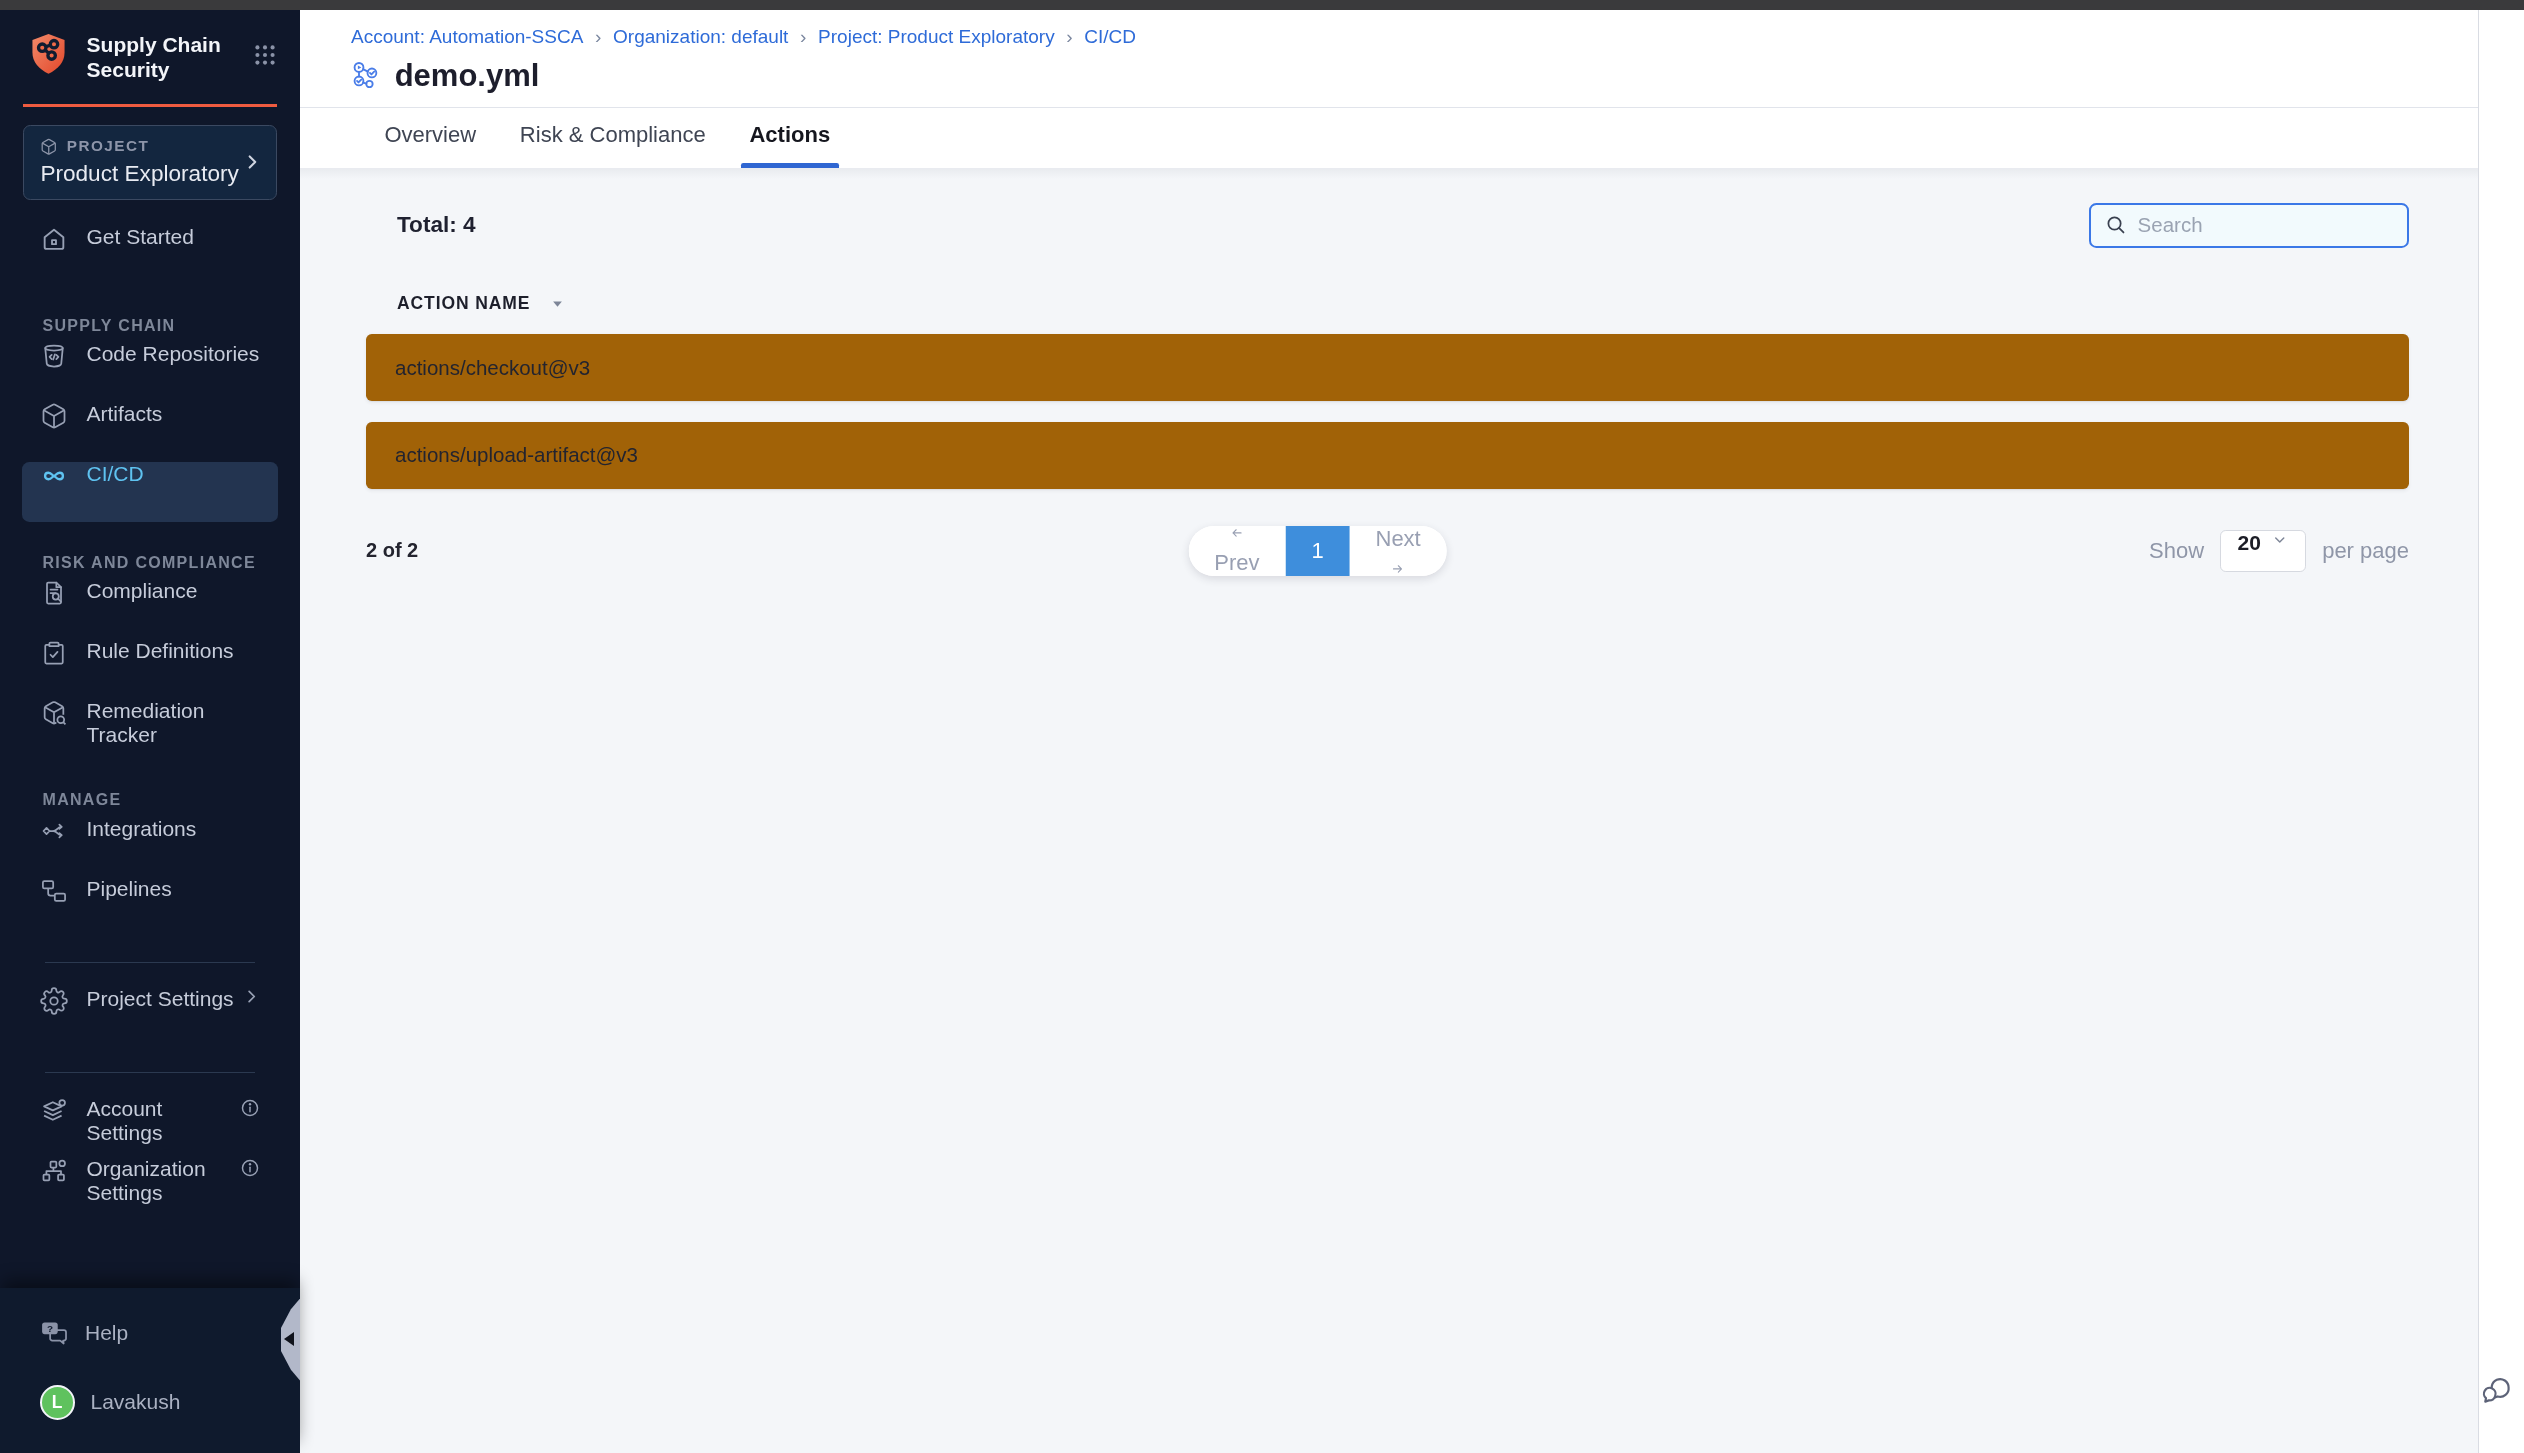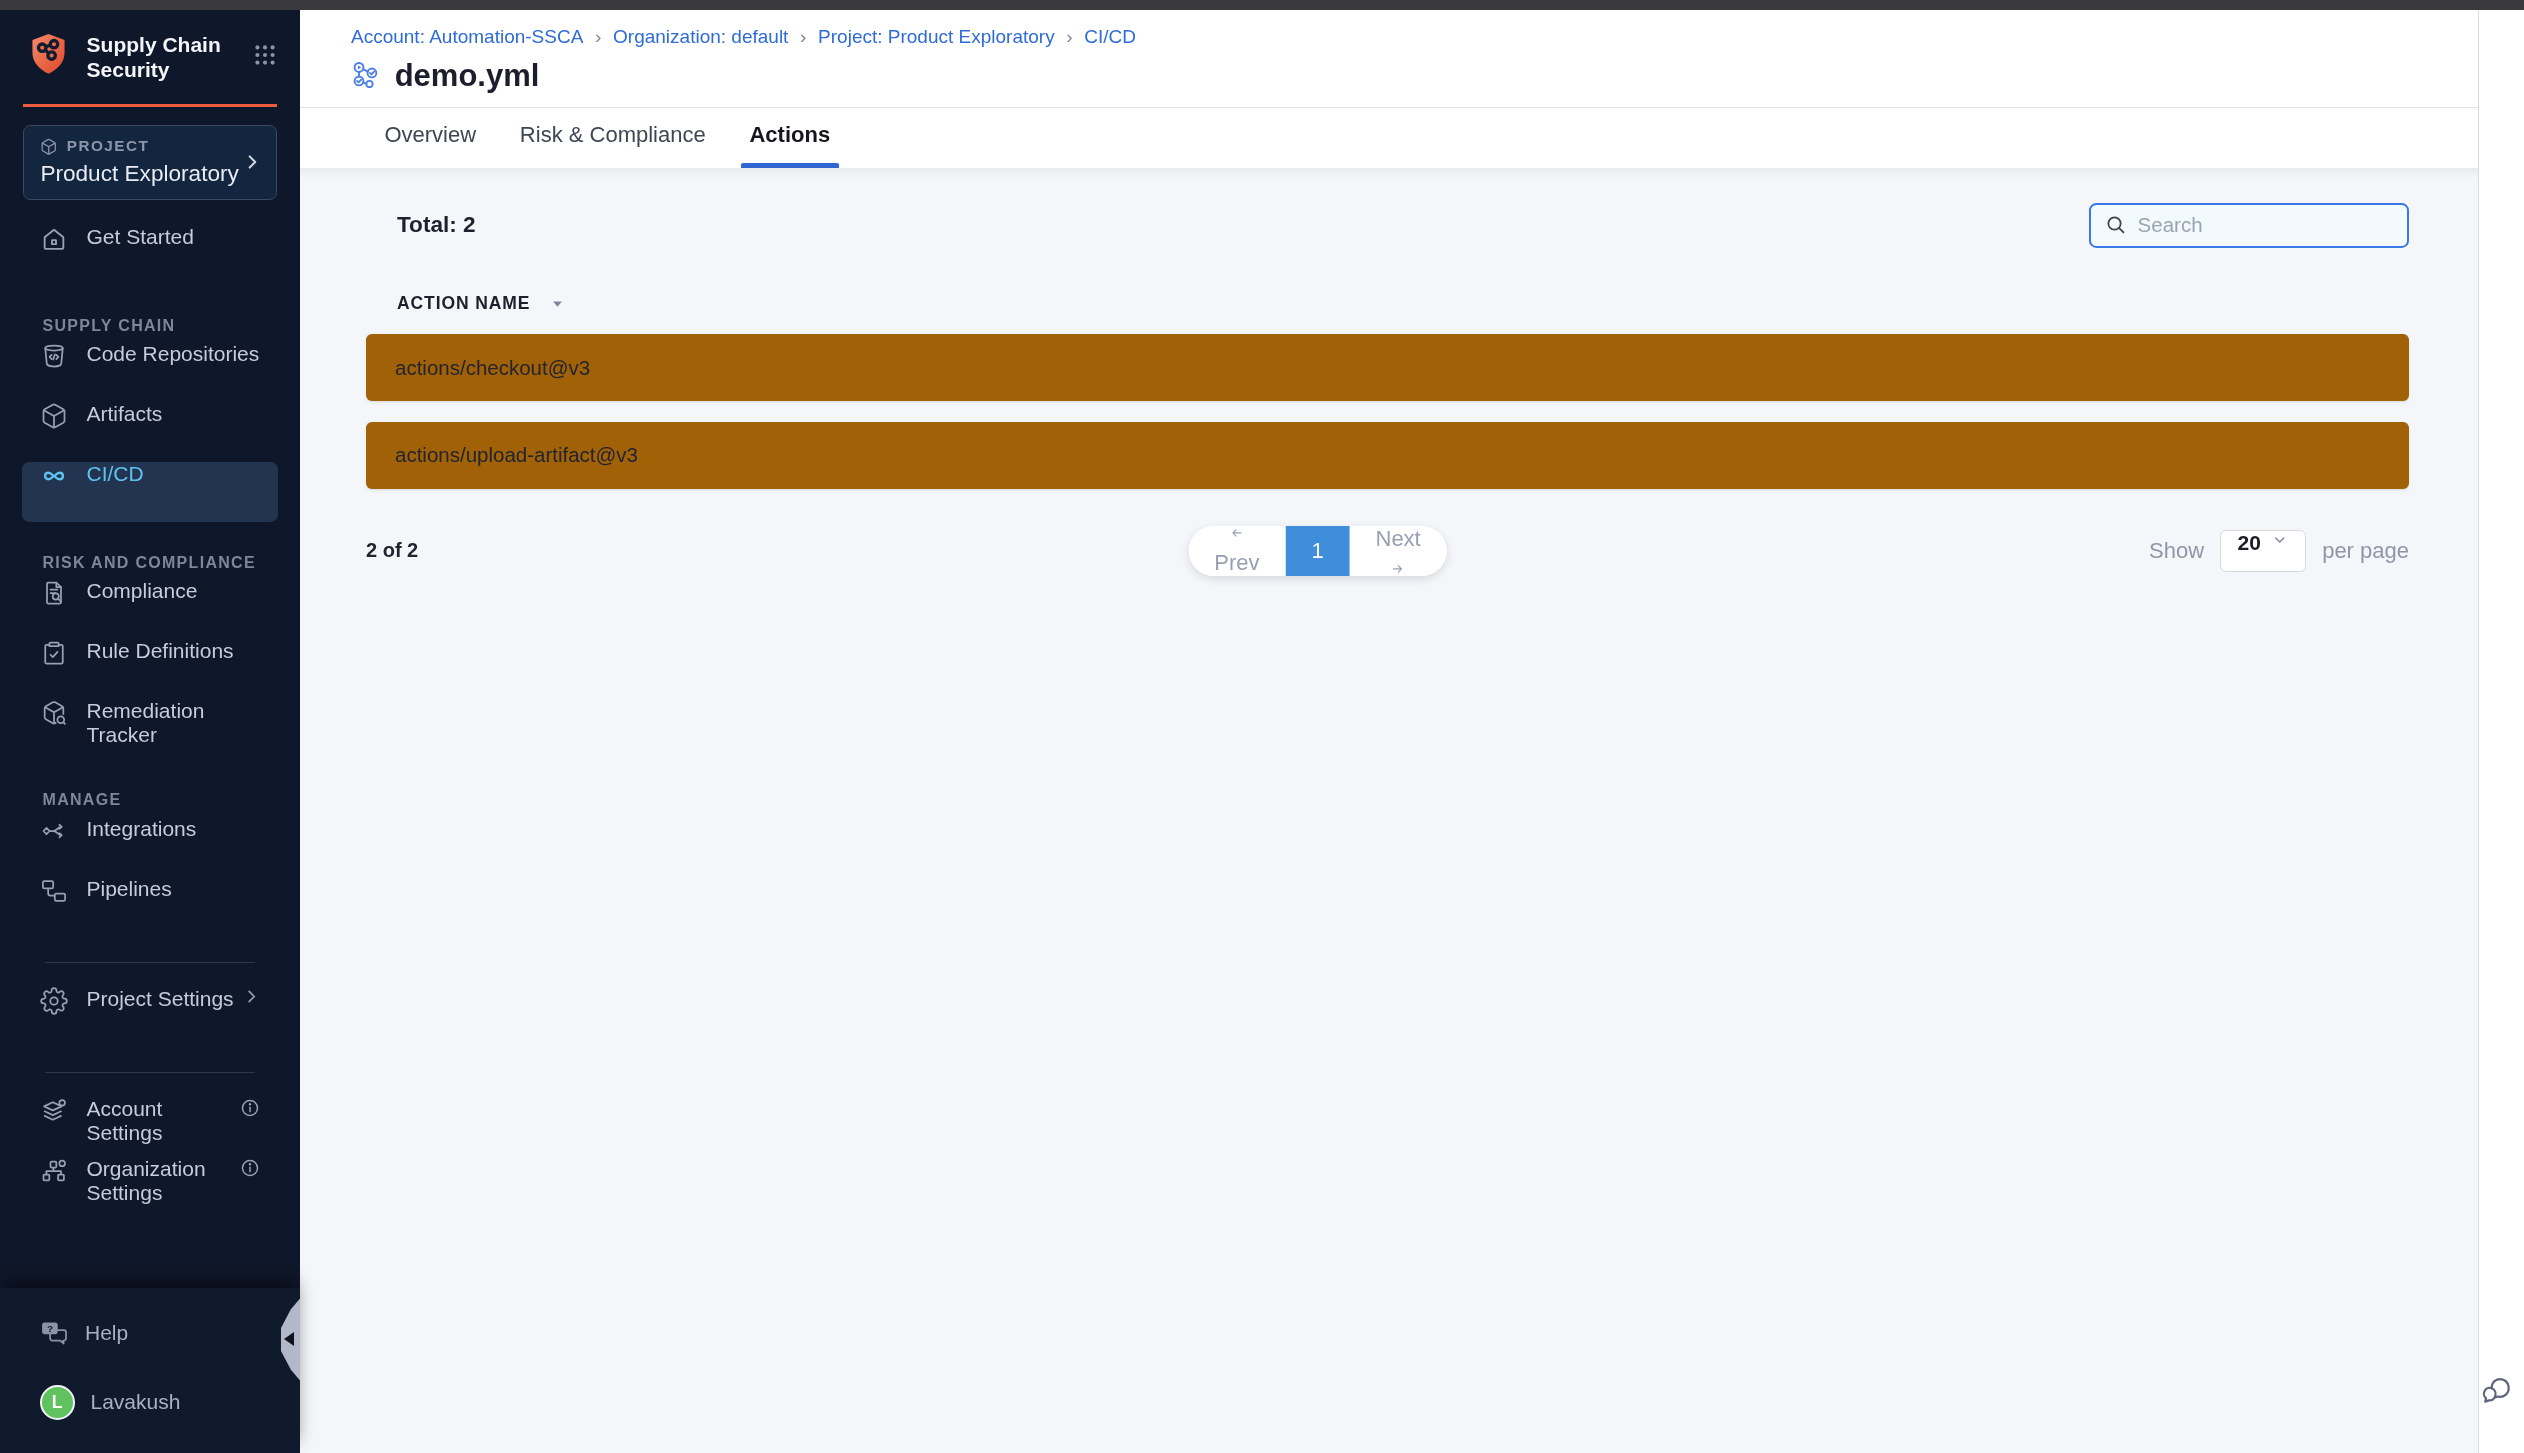--- a/index.html
+++ b/index.html
@@ -376,21 +376,21 @@
     </div>
 
     <div class="tabs-bar">
       <div class="tab">Overview</div>
       <div class="tab">Risk &amp; Compliance</div>
       <div class="tab active">Actions</div>
     </div>
 
     <div class="content">
       <div class="total-row">
-        <div class="total-label">Total: 2</div>
+        <div class="total-label">Total: 4</div>
         <div class="search-box">
           <svg width="23.4" height="23.4" viewBox="0 0 24 24" fill="none" stroke="#3a4150" stroke-width="1.8" stroke-linecap="round">
             <circle cx="10.8" cy="10.8" r="6.3"></circle>
               <line x1="15.6" y1="15.6" x2="20" y2="20"></line>
           </svg>
           <input type="text" placeholder="Search" style="">
         </div>
       </div>
 
       <div class="col-head">

